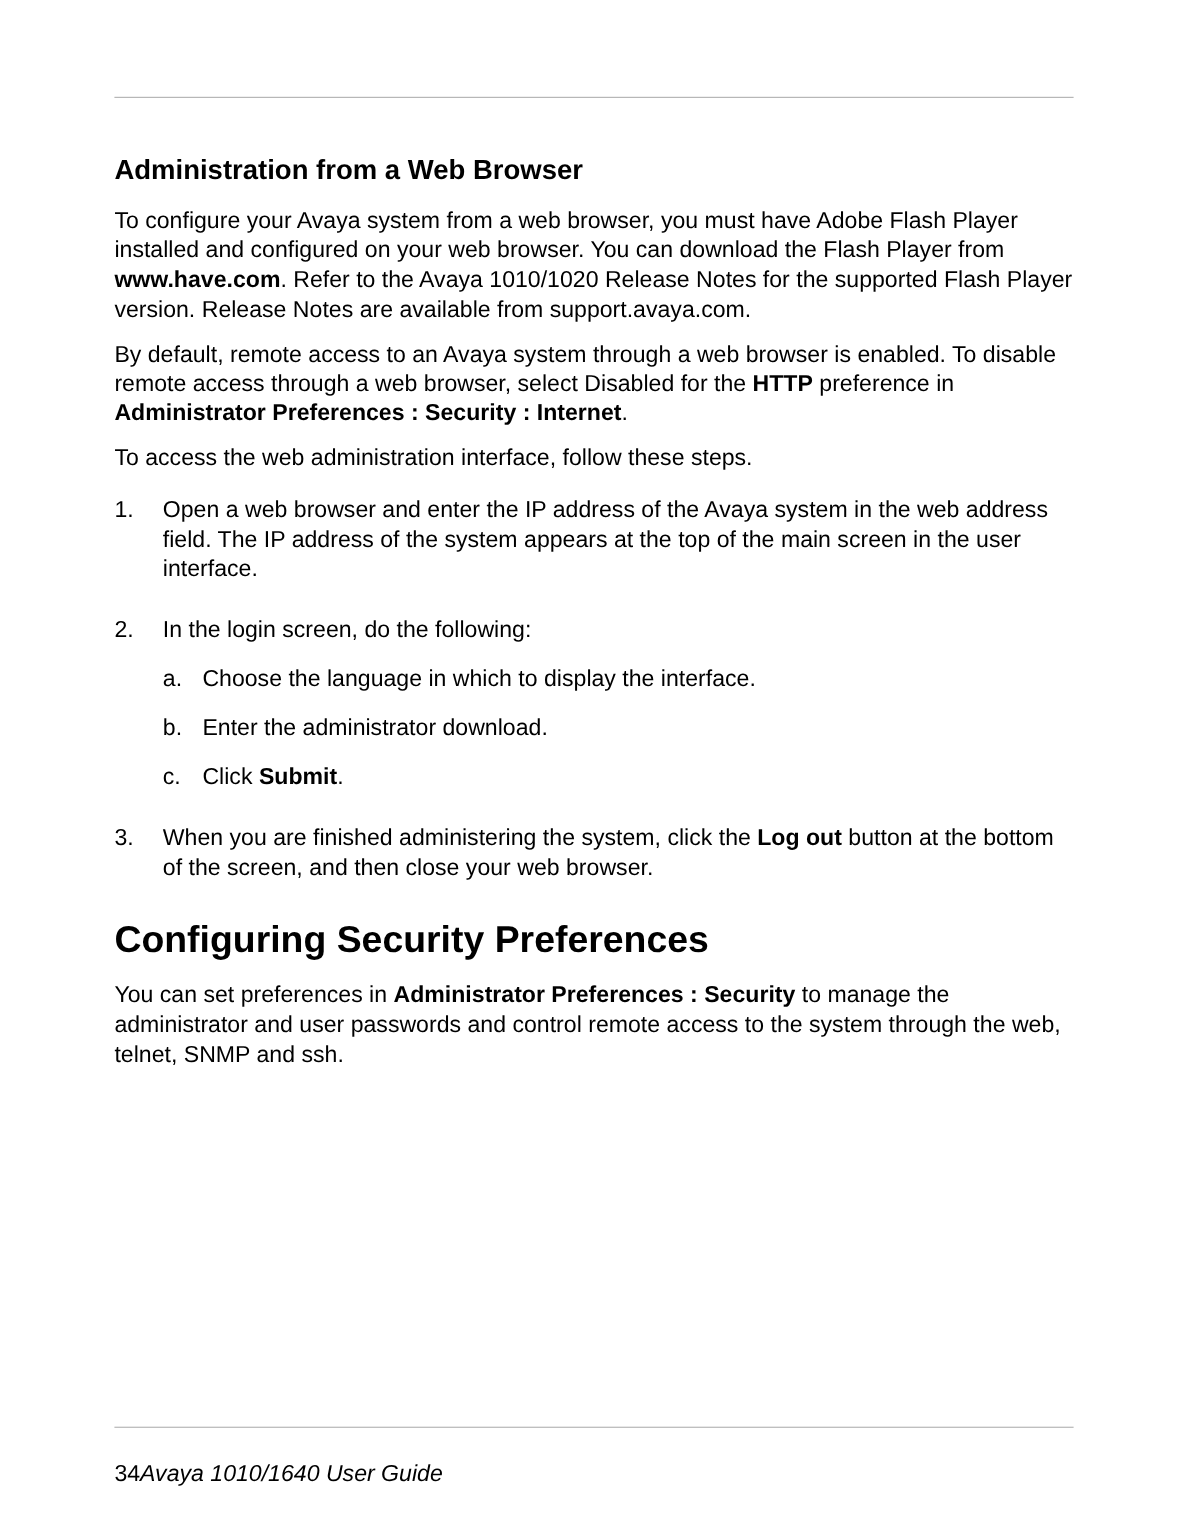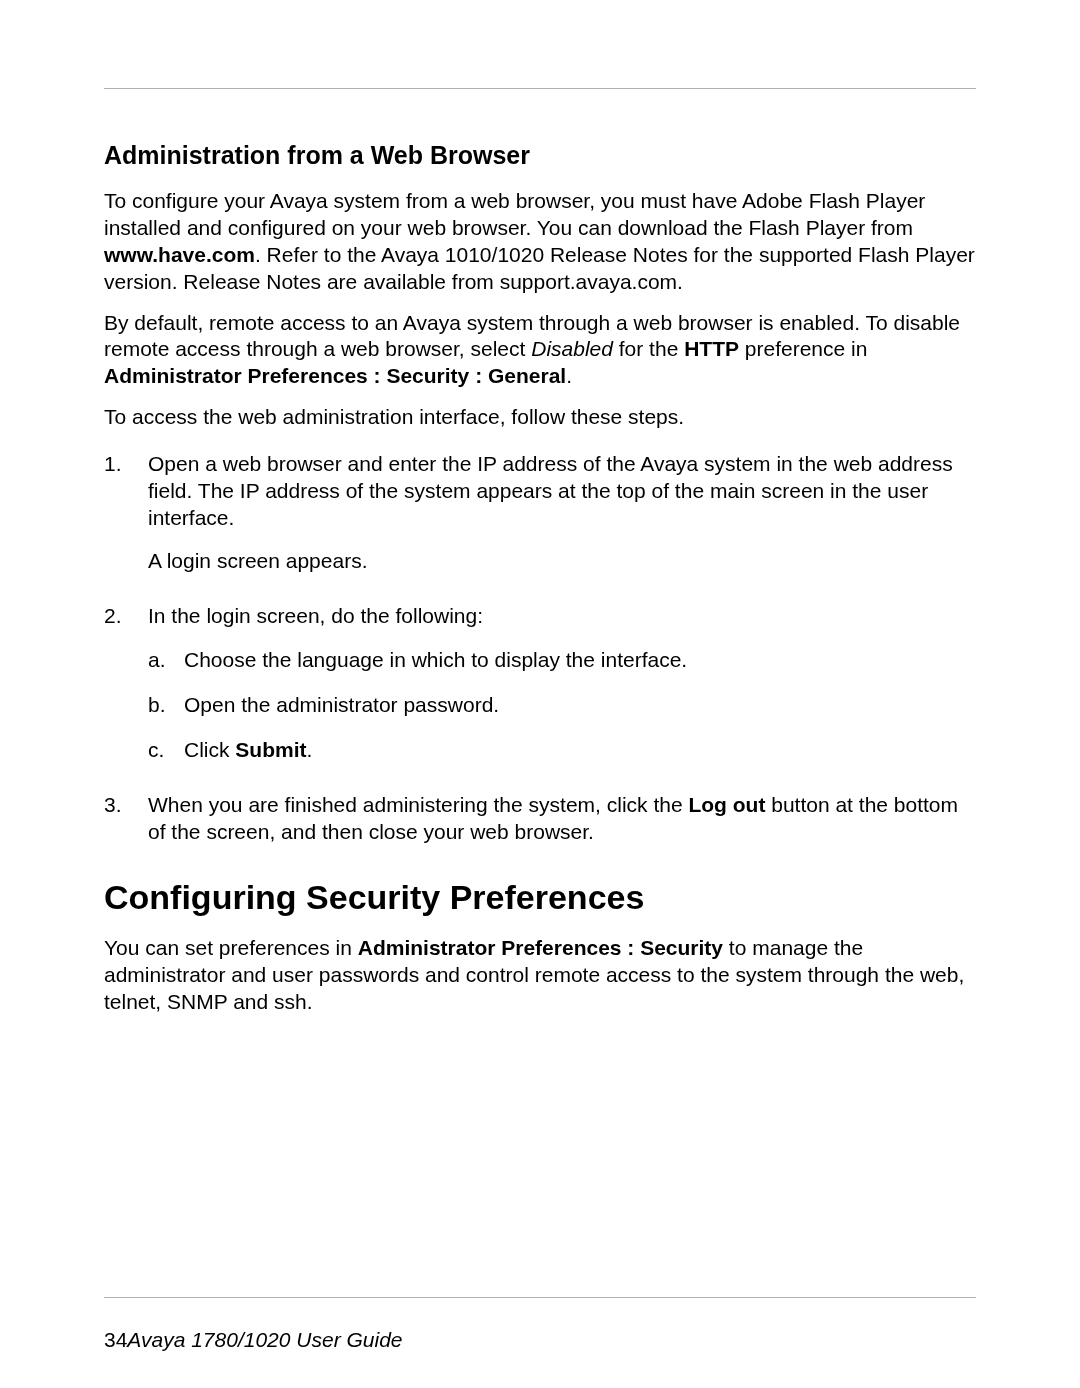--- a/index.html
+++ b/index.html
@@ -24,21 +24,21 @@
     font-weight: bold;
     margin-top: 32px;
     margin-bottom: 18px;
   }
   p.body {
     font-size: 21px;
     line-height: 1.28;
     margin-bottom: 14px;
   }
   .bold { font-weight: bold; }
-  .italic { font-style: italic; }
+  .italic { }
   ol.steps {
     list-style: none;
     counter-reset: step;
     margin-top: 20px;
   }
   ol.steps > li {
     counter-increment: step;
     position: relative;
     padding-left: 44px;
     font-size: 21px;
@@ -89,49 +89,48 @@
 
 <hr class="hr">
 
 <h2 class="section-title">Administration from a Web Browser</h2>
 
 <p class="body">
   <span>To configure your Avaya system from a web browser, you must have Adobe Flash Player installed and configured on your web browser. You can download the Flash Player from </span><span class="bold">www.have.com</span><span>. Refer to the Avaya 1010/1020 Release Notes for the supported Flash Player version. Release Notes are available from support.avaya.com.</span>
 </p>
 
 <p class="body">
-  <span>By default, remote access to an Avaya system through a web browser is enabled. To disable remote access through a web browser, select </span><span class="italic">Disabled</span><span> for the </span><span class="bold">HTTP</span><span> preference in </span><span class="bold">Administrator Preferences : Security : General</span><span>.</span>
+  <span>By default, remote access to an Avaya system through a web browser is enabled. To disable remote access through a web browser, select </span><span class="italic">Disabled</span><span> for the </span><span class="bold">HTTP</span><span> preference in </span><span class="bold">Administrator Preferences : Security : Internet</span><span>.</span>
 </p>
 
 <p class="body">To access the web administration interface, follow these steps.</p>
 
 <ol class="steps">
   <li>
     <div class="substep-text">Open a web browser and enter the IP address of the Avaya system in the web address field. The IP address of the system appears at the top of the main screen in the user interface.</div>
-    <div class="substep-text">A login screen appears.</div>
   </li>
   <li>
     <div>In the login screen, do the following:</div>
     <ol class="alpha">
       <li>Choose the language in which to display the interface.</li>
-      <li>Open the administrator password.</li>
+      <li>Enter the administrator download.</li>
       <li>
         <span>Click </span><span class="bold">Submit</span><span>.</span>
       </li>
     </ol>
   </li>
   <li>
     <span>When you are finished administering the system, click the </span><span class="bold">Log out</span><span> button at the bottom of the screen, and then close your web browser.</span>
   </li>
 </ol>
 
 <h1 class="big-heading">Configuring Security Preferences</h1>
 
 <p class="body">
   <span>You can set preferences in </span><span class="bold">Administrator Preferences : Security</span><span> to manage the administrator and user passwords and control remote access to the system through the web, telnet, SNMP and ssh.</span>
 </p>
 
 <hr class="hr-bottom">
 
 <div class="footer">
   <span>34</span>
-  <span class="guide">Avaya 1780/1020 User Guide</span>
+  <span class="guide">Avaya 1010/1640 User Guide</span>
 </div>
 
 </body></html>

